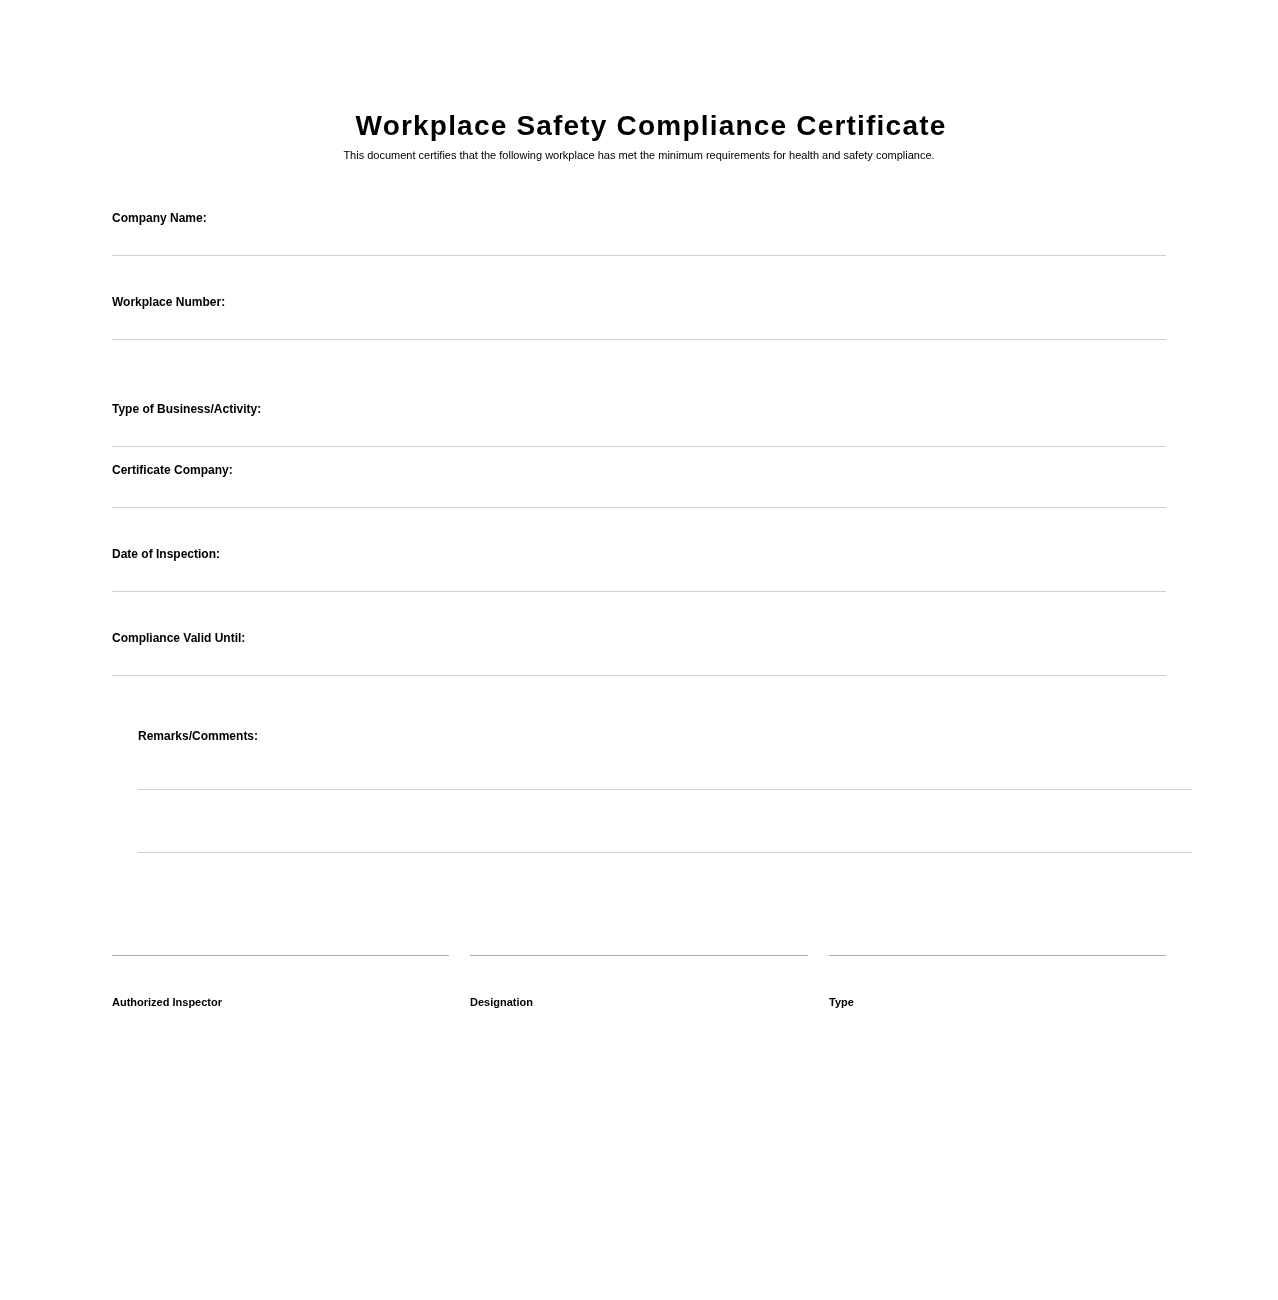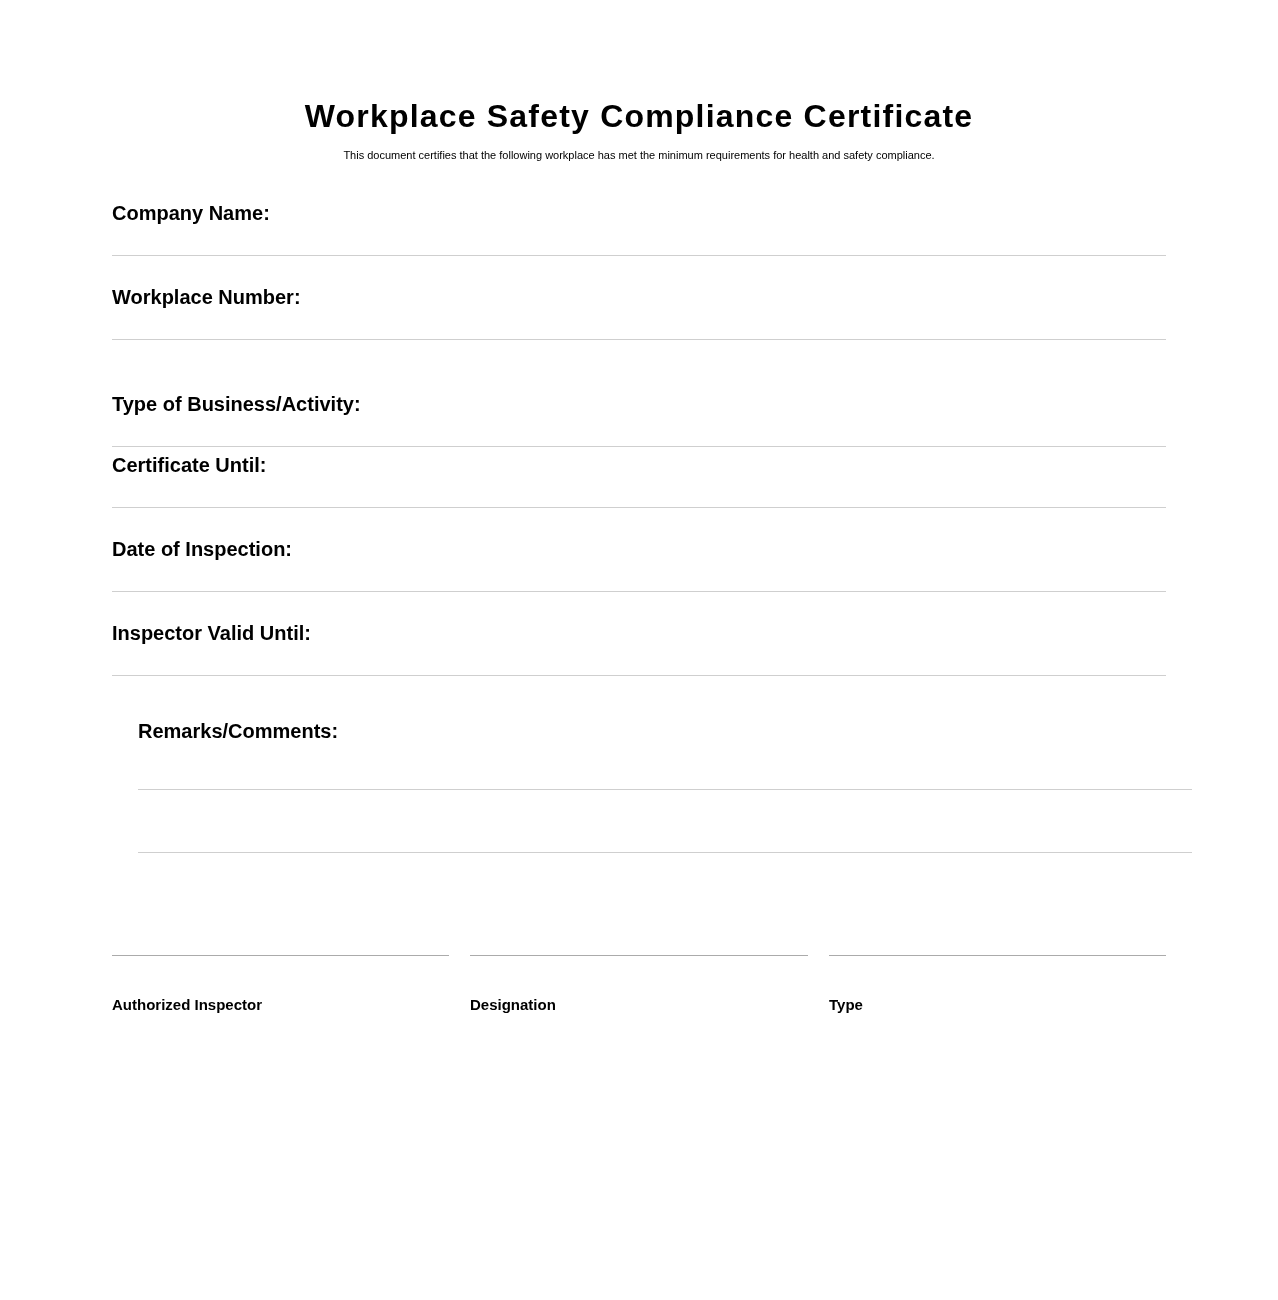--- a/index.html
+++ b/index.html
@@ -1,26 +1,26 @@
 <!DOCTYPE html>
 <html><head>
 <meta charset="utf-8">
 <style>
   html, body { margin: 0; padding: 0; background: #ffffff; }
   body { width: 1278px; height: 1300px; position: relative; font-family: "Liberation Sans", sans-serif; color: #000; }
   .page { position: absolute; left: 112px; top: 0; width: 1054px; }
-  .title { position: absolute; left: 0; width: 1054px; top: 98px; text-align: center; font-size: 32px; font-weight: bold; letter-spacing: 1.2px; margin: 0; }
+  .title { position: absolute; left: 0; width: 1054px; top: 98px; text-align: center; font-size: 28px; font-weight: bold; letter-spacing: 1.2px; margin: 12px; }
   .subtitle { position: absolute; left: -20px; width: 1094px; top: 149px; text-align: center; font-size: 11px; margin: 0; }
   .field { position: absolute; left: 0; width: 1054px; height: 84px; }
-  .field-label { position: absolute; left: 0; top: 0; font-size: 20px; font-weight: bold; }
+  .field-label { position: absolute; left: 0; top: 9px; font-size: 12px; font-weight: bold; }
   .field-line { position: absolute; left: 0; width: 1054px; top: 53px; height: 0; border-top: 1px solid #cfcfcf; }
   .remarks-line { position: absolute; left: 0; width: 1054px; height: 0; border-top: 1px solid #cfcfcf; }
   .sig { position: absolute; top: 955px; width: 337px; }
   .sig-line { height: 0; border-top: 1px solid #ababab; }
-  .sig-label { position: absolute; top: 41px; left: 0; font-size: 15px; font-weight: bold; }
+  .sig-label { position: absolute; top: 41px; left: 0; font-size: 11px; font-weight: bold; }
 </style>
 </head>
 <body>
 
 <div class="page">
   <h1 class="title">Workplace Safety Compliance Certificate</h1>
   <p class="subtitle">This document certifies that the following workplace has met the minimum requirements for health and safety compliance.</p>
 
   <div class="field" style="top:202px;">
     <span class="field-label">Company Name:</span>
@@ -28,29 +28,29 @@
   </div>
   <div class="field" style="top:286px;">
     <span class="field-label">Workplace Number:</span>
     <div class="field-line"></div>
   </div>
   <div class="field" style="top:370px;margin-top:23px;">
     <span class="field-label">Type of Business/Activity:</span>
     <div class="field-line"></div>
   </div>
   <div class="field" style="top:454px;">
-    <span class="field-label">Certificate Until:</span>
+    <span class="field-label">Certificate Company:</span>
     <div class="field-line"></div>
   </div>
   <div class="field" style="top:538px;">
     <span class="field-label">Date of Inspection:</span>
     <div class="field-line"></div>
   </div>
   <div class="field" style="top:622px;">
-    <span class="field-label">Inspector Valid Until:</span>
+    <span class="field-label">Compliance Valid Until:</span>
     <div class="field-line"></div>
   </div>
 
   <div class="field" style="top:720px; height:140px;margin-left:26px;">
     <span class="field-label">Remarks/Comments:</span>
     <div class="remarks-line" style="top:69px;"></div>
     <div class="remarks-line" style="top:132px;"></div>
   </div>
 
   <div class="sig" style="left:0;">

